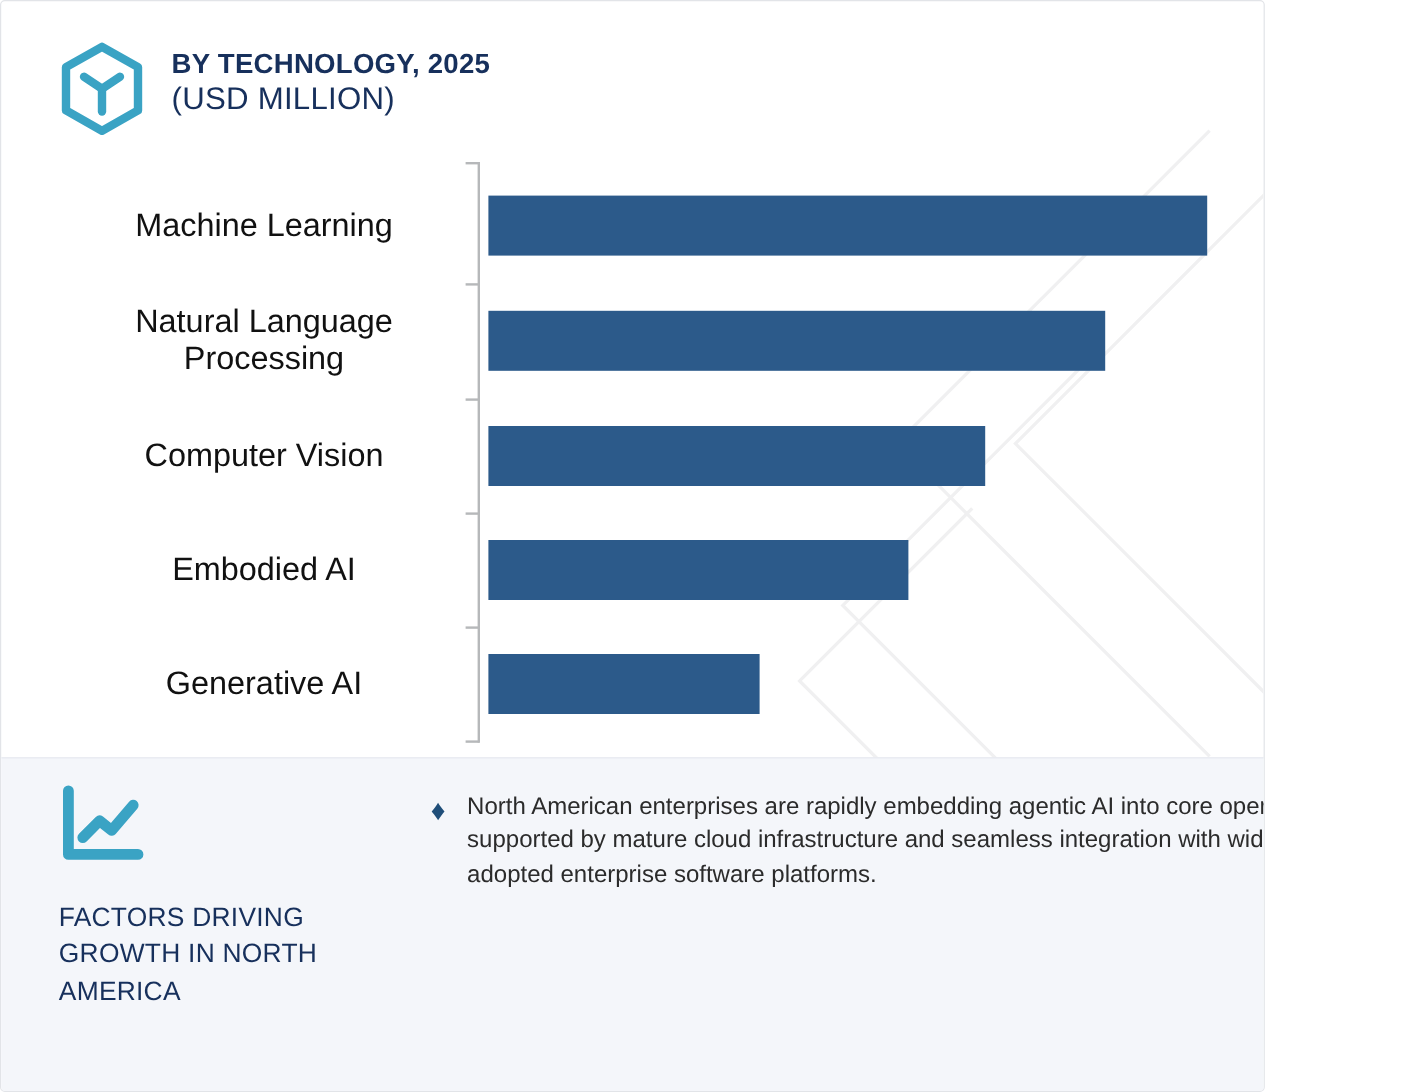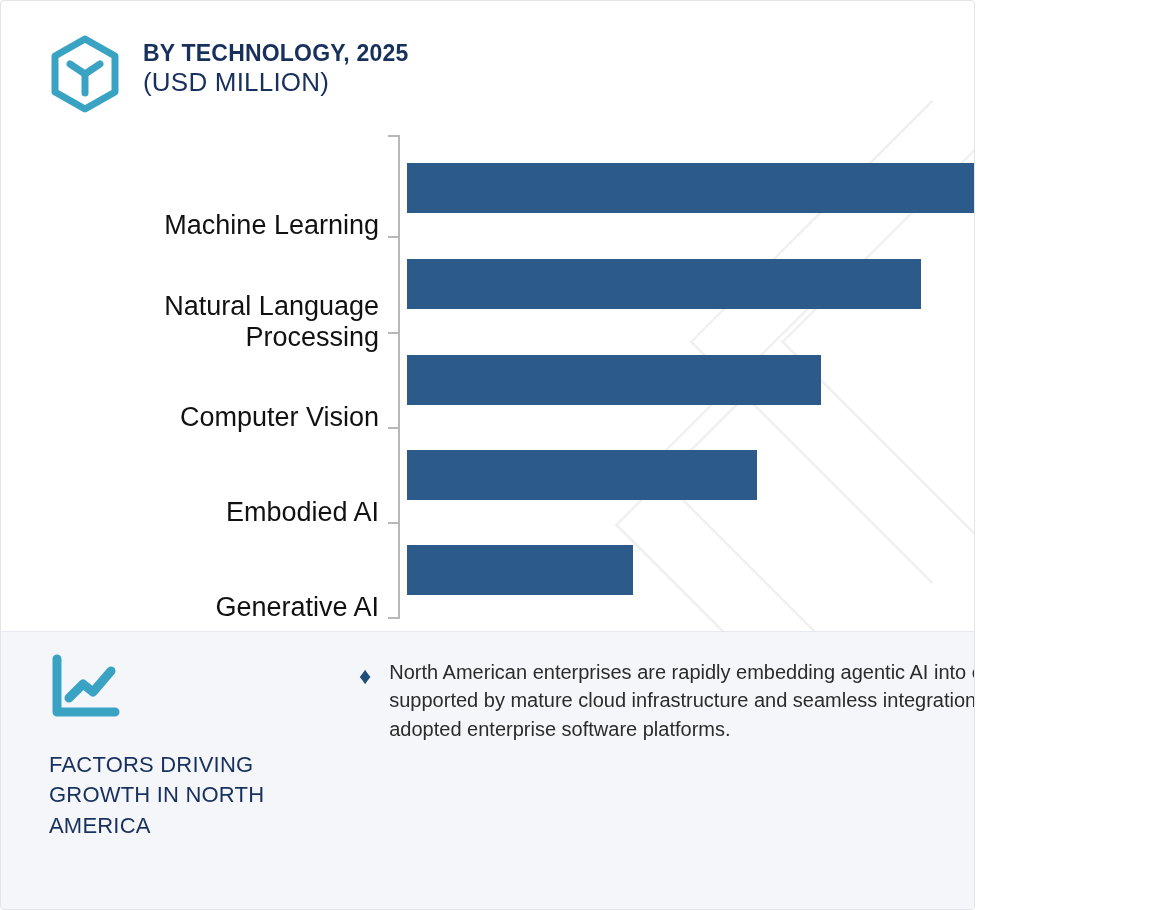--- a/index.html
+++ b/index.html
@@ -3,21 +3,21 @@
 <meta charset="utf-8">
 <style>
   * { box-sizing: border-box; margin: 0; padding: 0; }
   html, body {
     width: 1170px; height: 910px;
     font-family: "Liberation Sans", sans-serif;
     background: #ffffff;
   }
   .frame {
     position: relative;
-    width: 975px; height: 910px;
+    width: 1054px; height: 910px;
     background: #ffffff;
     border: 1px solid #e2e4e8;
     border-radius: 4px;
     overflow: hidden;
   }
 
   
   .watermark {
     position: absolute; inset: 0;
     pointer-events: none;
@@ -49,25 +49,24 @@
     width: 1170px; height: 492px;
     z-index: 2;
   }
   .cat-labels {
     position: absolute;
     left: 60px; top: 0; width: 318px; height: 488px;
   }
   .cat-label {
     position: absolute;
     right: 0; width: 100%;
-    text-align: right;
+    text-align: center;
     font-size: 27px; color: #111111;
     line-height: 1.16;
     transform: translateY(-50%);
-    margin-top: 38px;
   }
   .axis-line {
     position: absolute;
     left: 397px; top: 2px;
     width: 2px; height: 484px;
     background: #b6b8ba;
   }
   .axis-cap {
     position: absolute;
     left: 387px; width: 11px; height: 2px;

